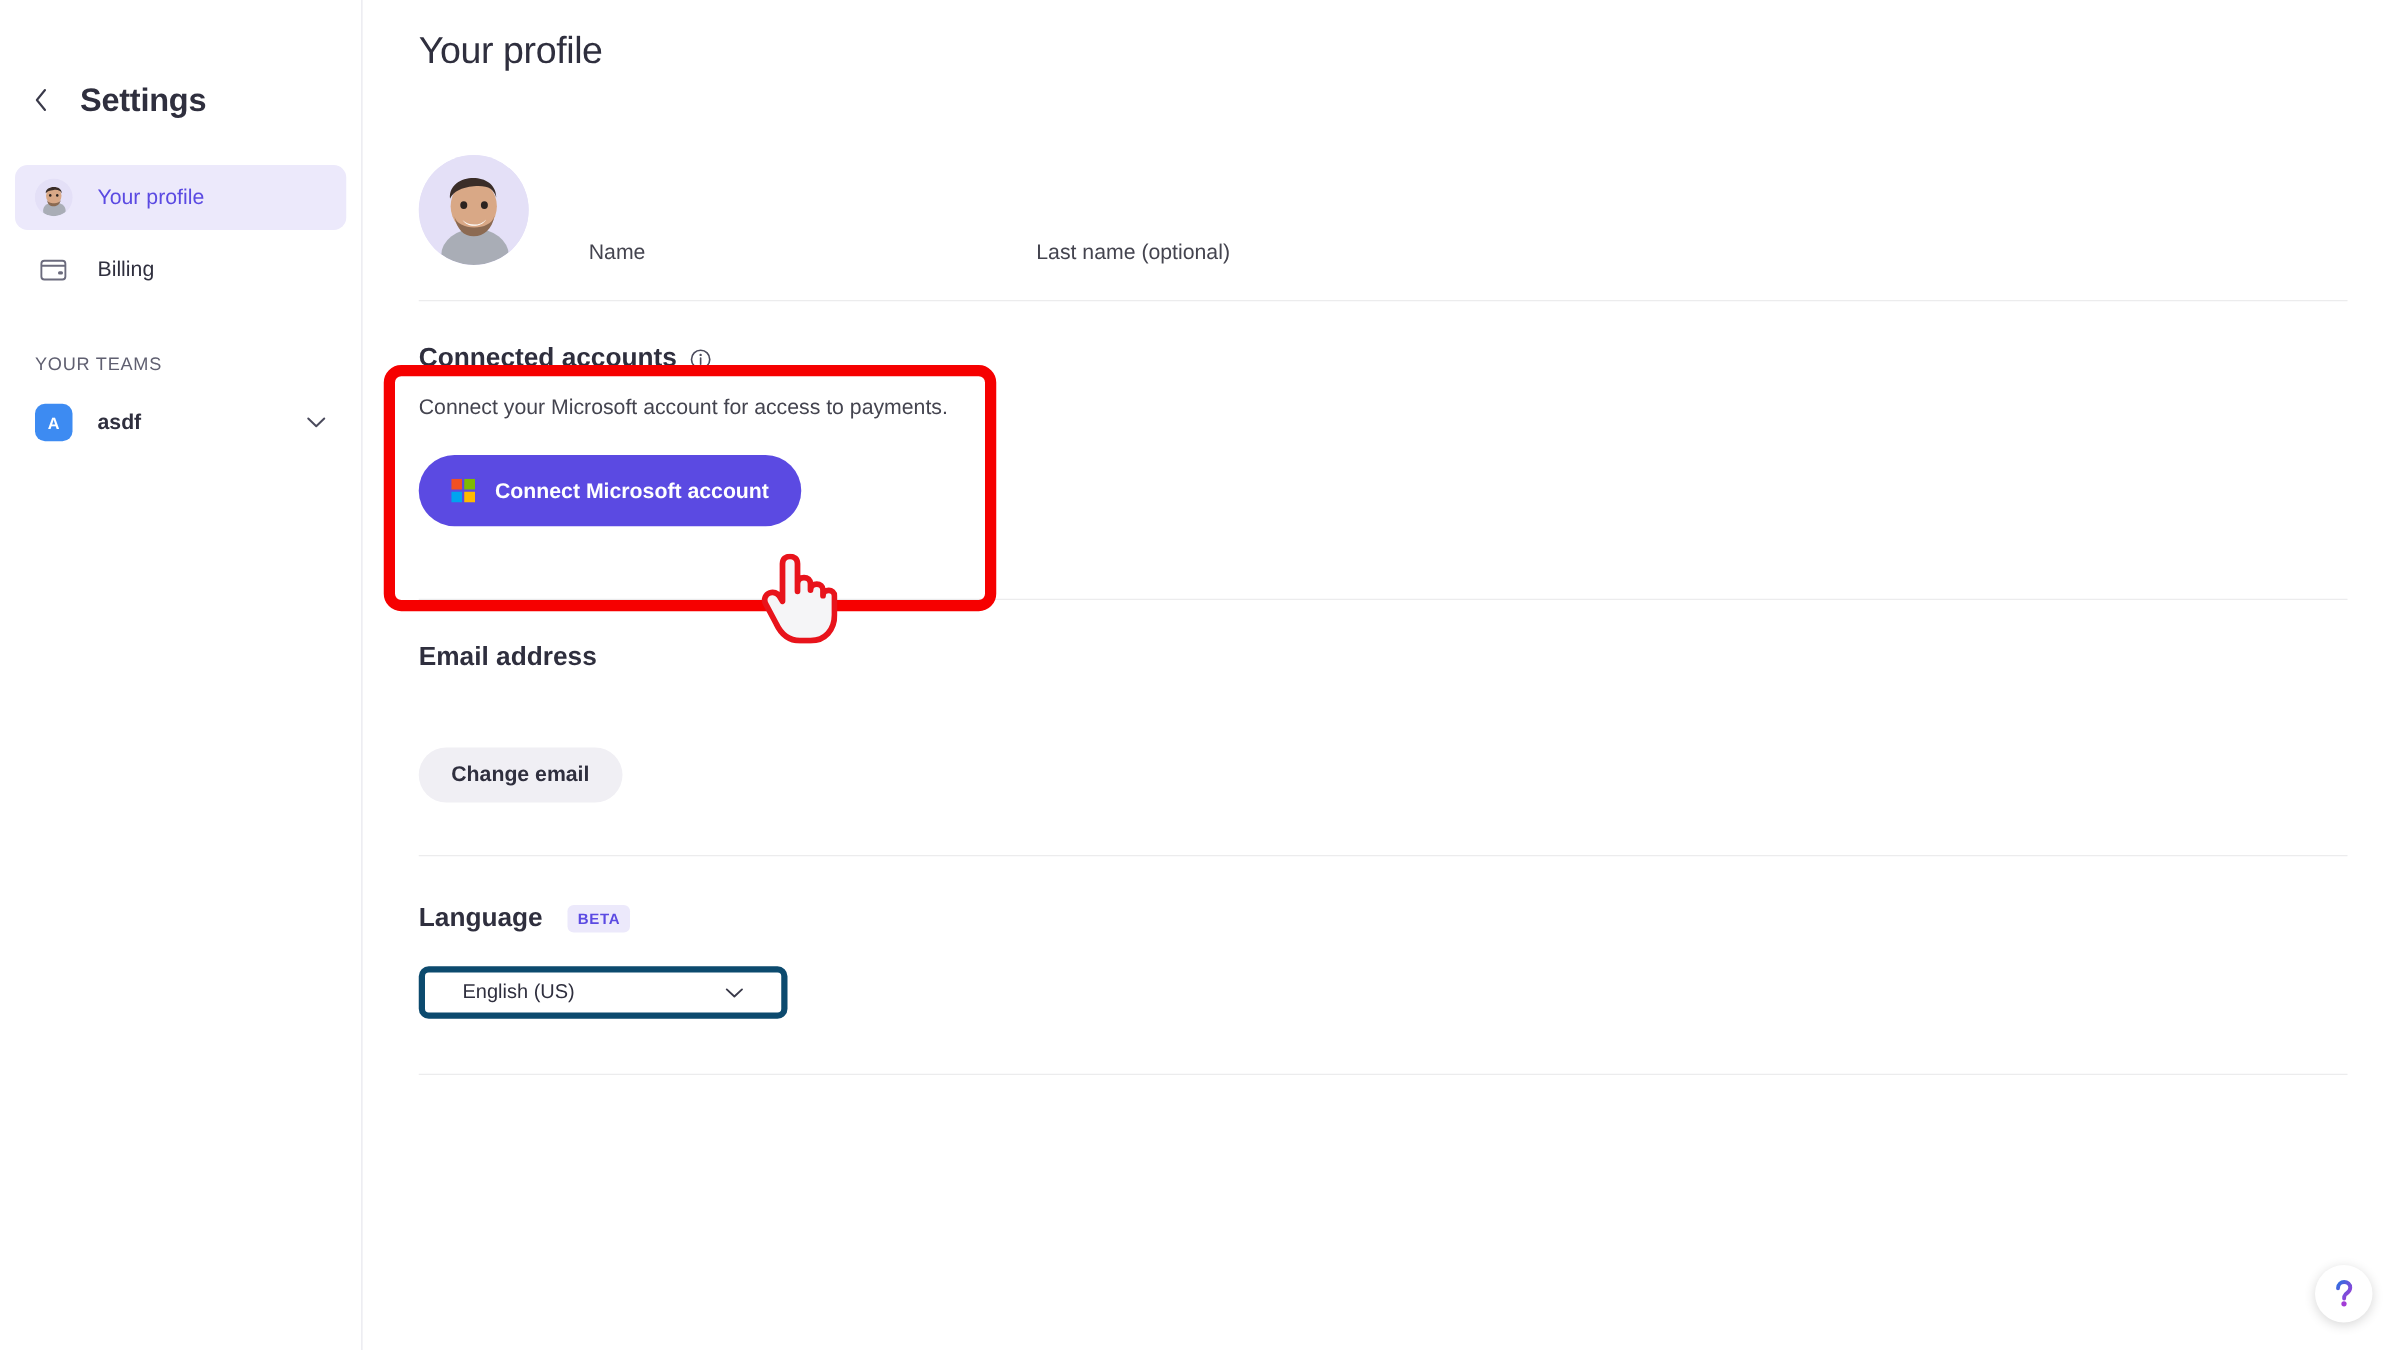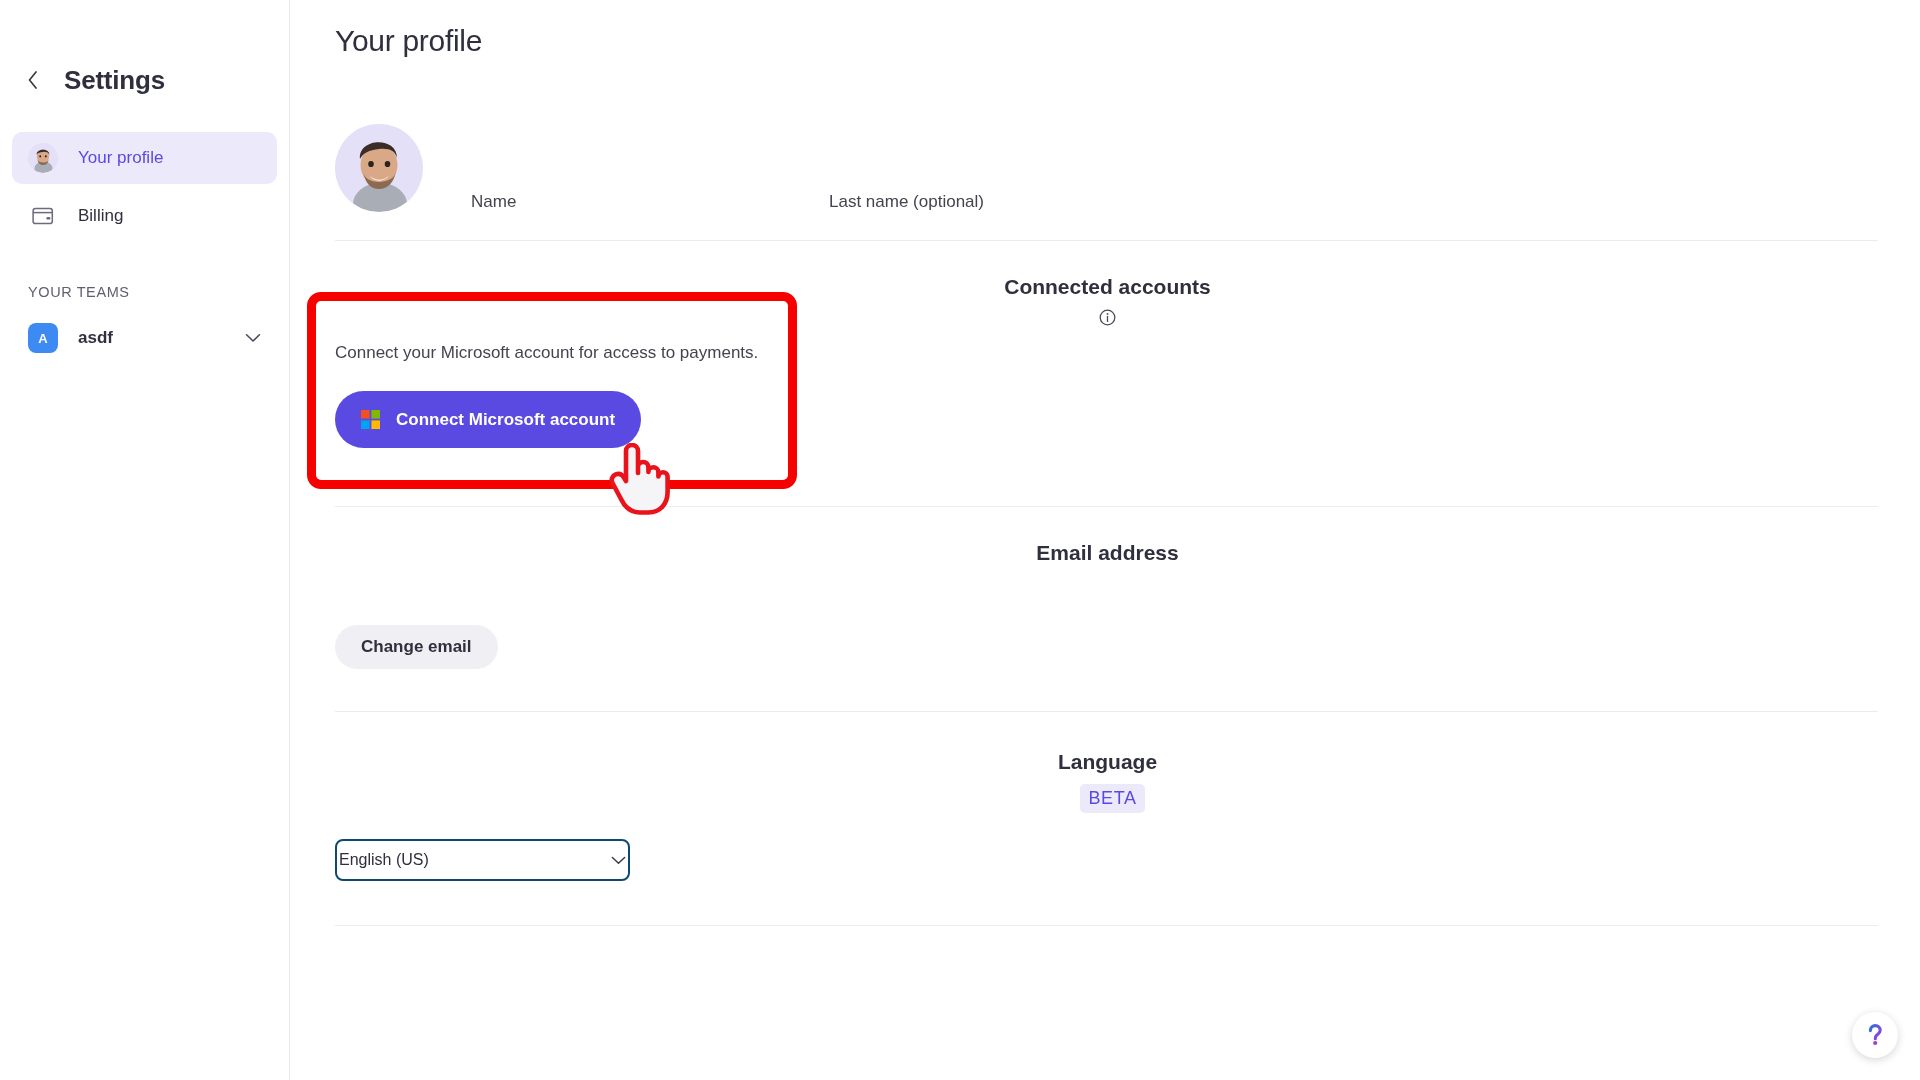--- a/index.html
+++ b/index.html
@@ -84,21 +84,21 @@
     position: relative;
   }
   .field-col { margin-left: 48px; width: 240px; }
   .field-col.second { margin-left: 118px; width: 300px; }
   .field-label { font-size: 17px; color: #44444f; }
 
   .divider { height: 1px; background: #ececed; margin-top: 28px; width: 1543px; }
 
   .section { padding-top: 34px; }
   .section-head {
-    display: flex; align-items: center; gap: 10px; flex-direction: column;
+    display: flex; align-items: center; gap: 10px;
   }
   .section-title { font-size: 21px; font-weight: 700; color: #2f2f3e; }
   .info-icon { color: #4a4a5c; display: flex; align-items: center; }
   .section-desc { font-size: 17px; color: #44444f; margin-top: 17px; }
 
   .ms-btn {
     display: inline-flex; align-items: center; gap: 16px;
     background: #5b4ae2; color: #fff;
     border: none; border-radius: 999px;
     height: 57px; padding: 0 26px;
@@ -110,31 +110,31 @@
 
   .pill-btn {
     background: #f0eff4; border: none; border-radius: 999px;
     height: 44px; padding: 0 26px;
     font-size: 17px; font-weight: 600; color: #2f2f3e;
     font-family: inherit; cursor: pointer;
   }
 
   .beta-badge {
     background: #ece9fb; color: #5b4ae2;
-    font-size: 18px; font-weight: 400; letter-spacing: 0.6px;
+    font-size: 12px; font-weight: 700; letter-spacing: 0.6px;
     border-radius: 5px; padding: 4px 8px; margin-left: 10px;
     display: inline-block; vertical-align: middle;
   }
 
   .select-box {
     margin-top: 26px;
     width: 295px; height: 42px;
-    border: 2px solid #0c4a6e; border-radius: 8px;
+    border: 5px solid #0c4a6e; border-radius: 8px;
     background: #fff; display: flex; align-items: center;
-    padding: 0 2px; cursor: pointer;
+    padding: 0 30px; cursor: pointer;
   }
   .select-value { font-size: 16px; color: #2f2f3e; flex: 1; }
   .select-chev { color: #3a3a4a; display: flex; align-items: center; }
 
   .footer-line { font-size: 17px; color: #44444f; }
 
   
   .highlight {
     position: absolute;
     left: 307px; top: 292px;

